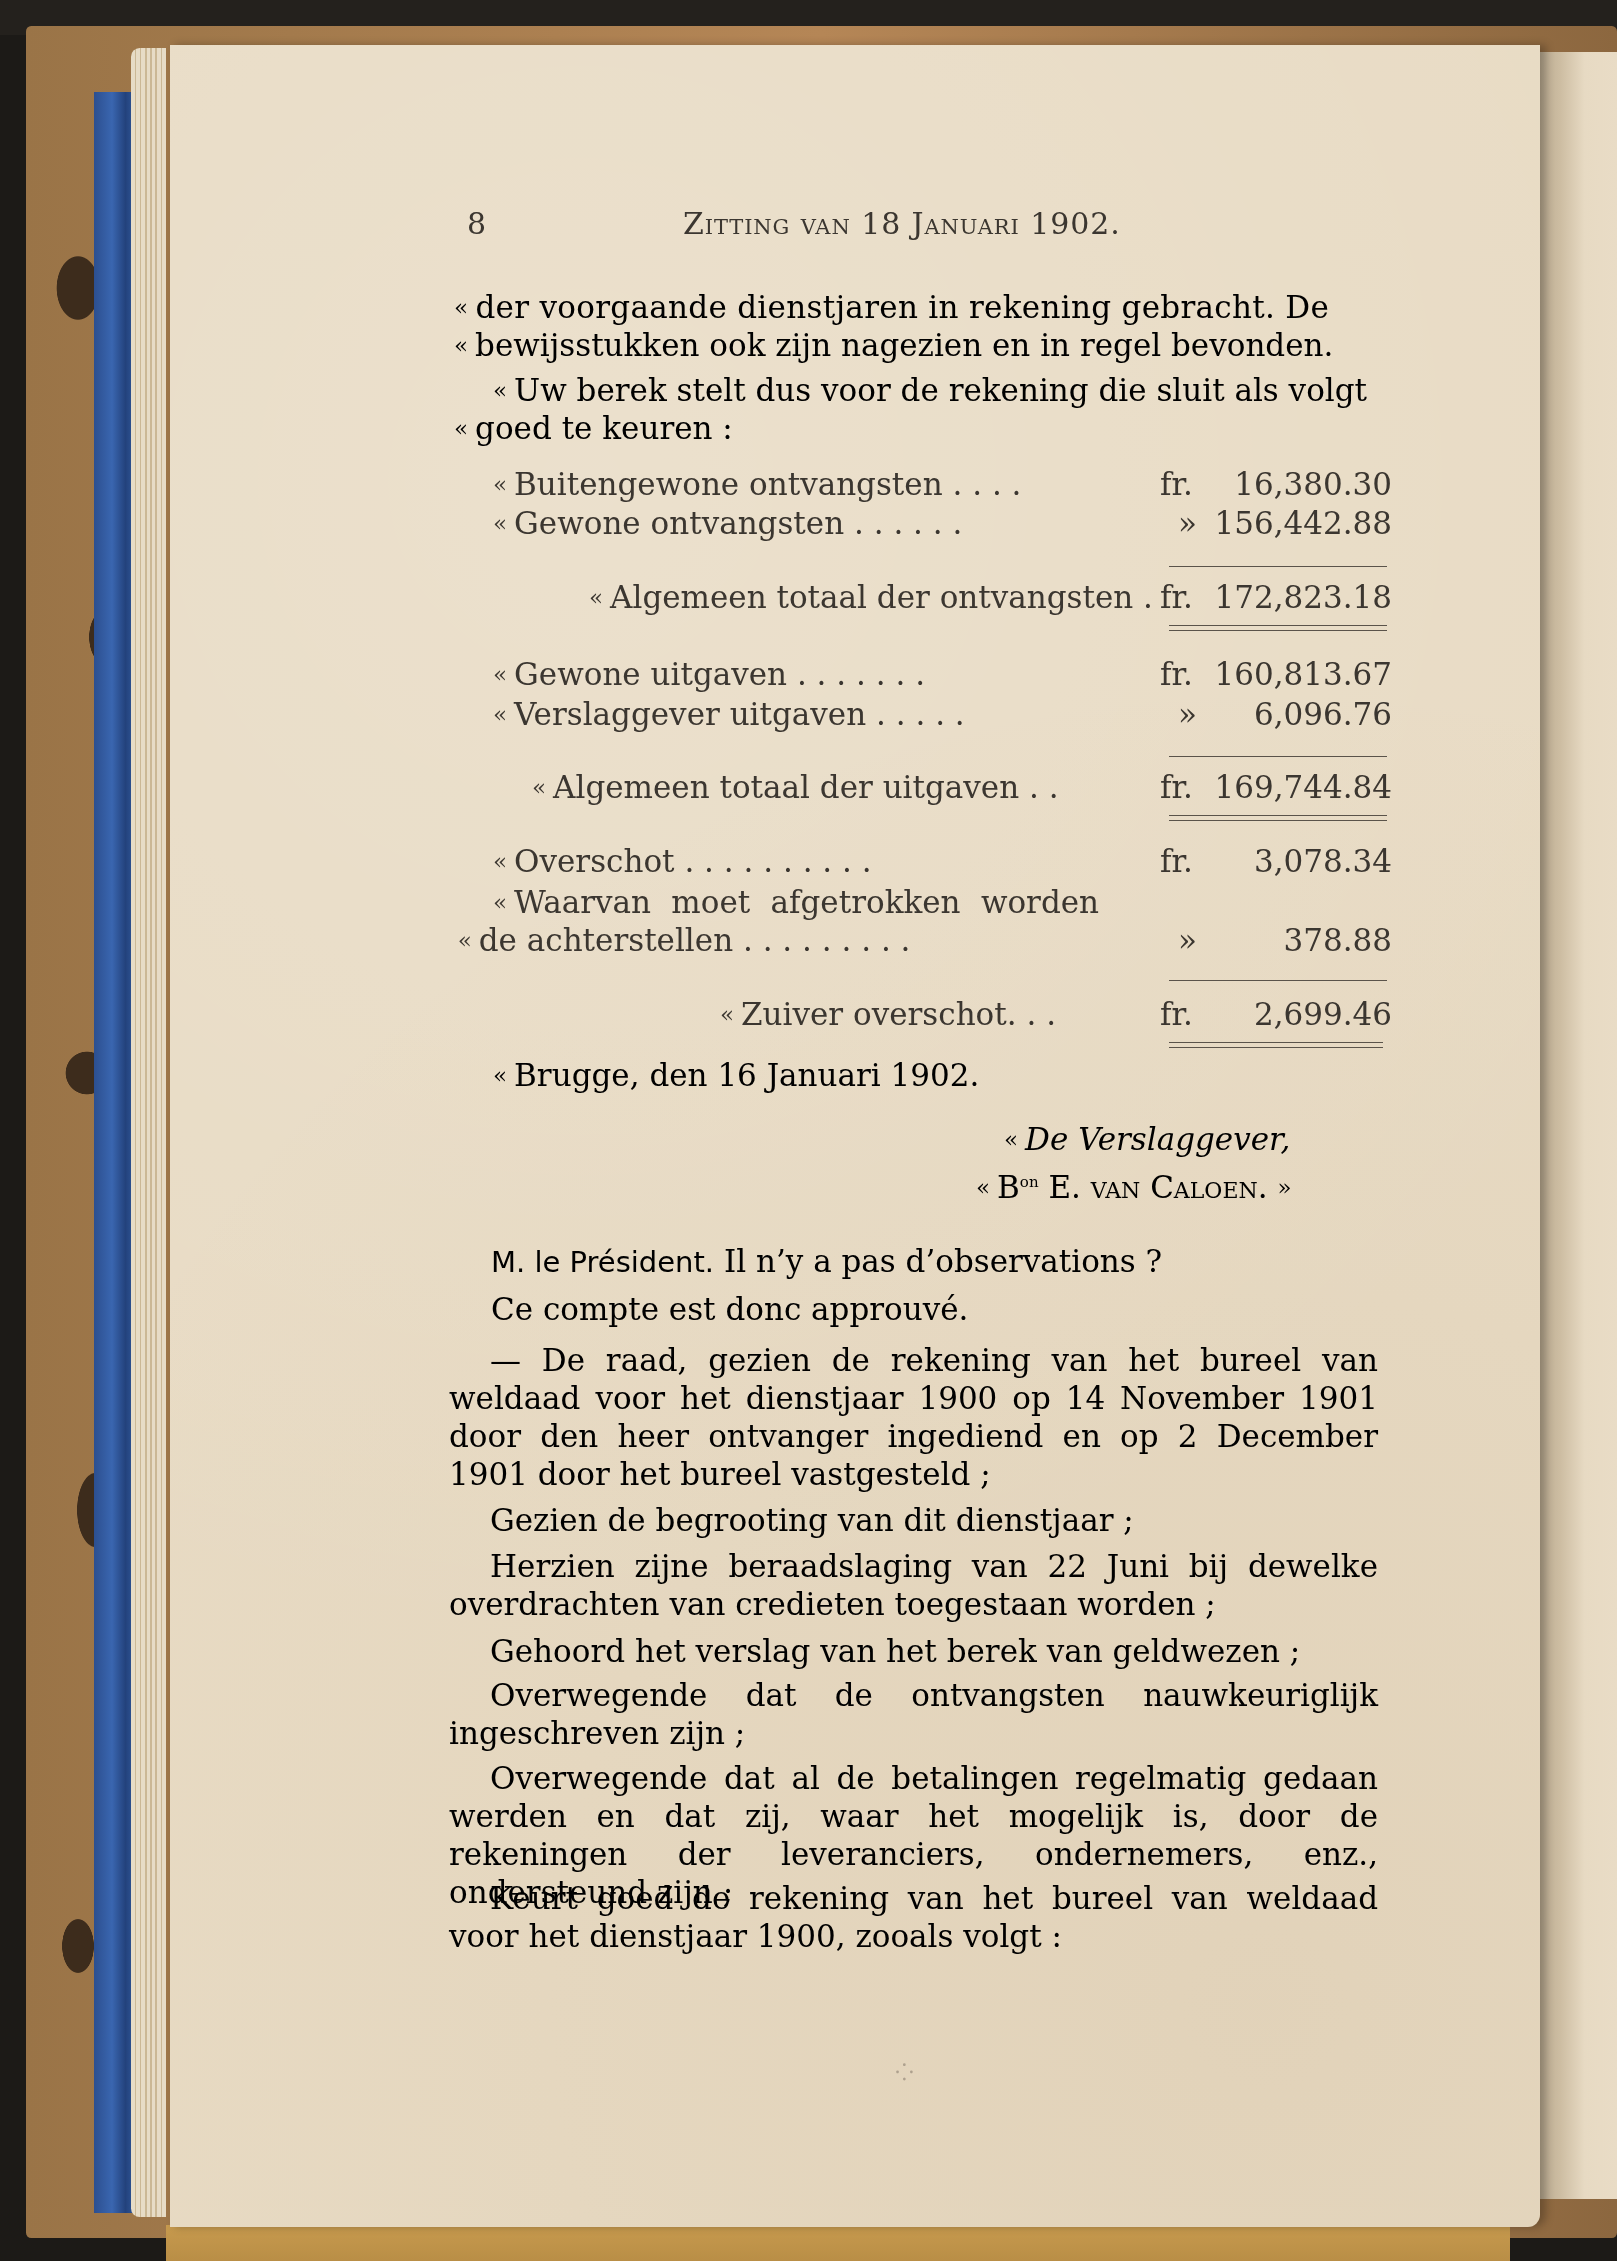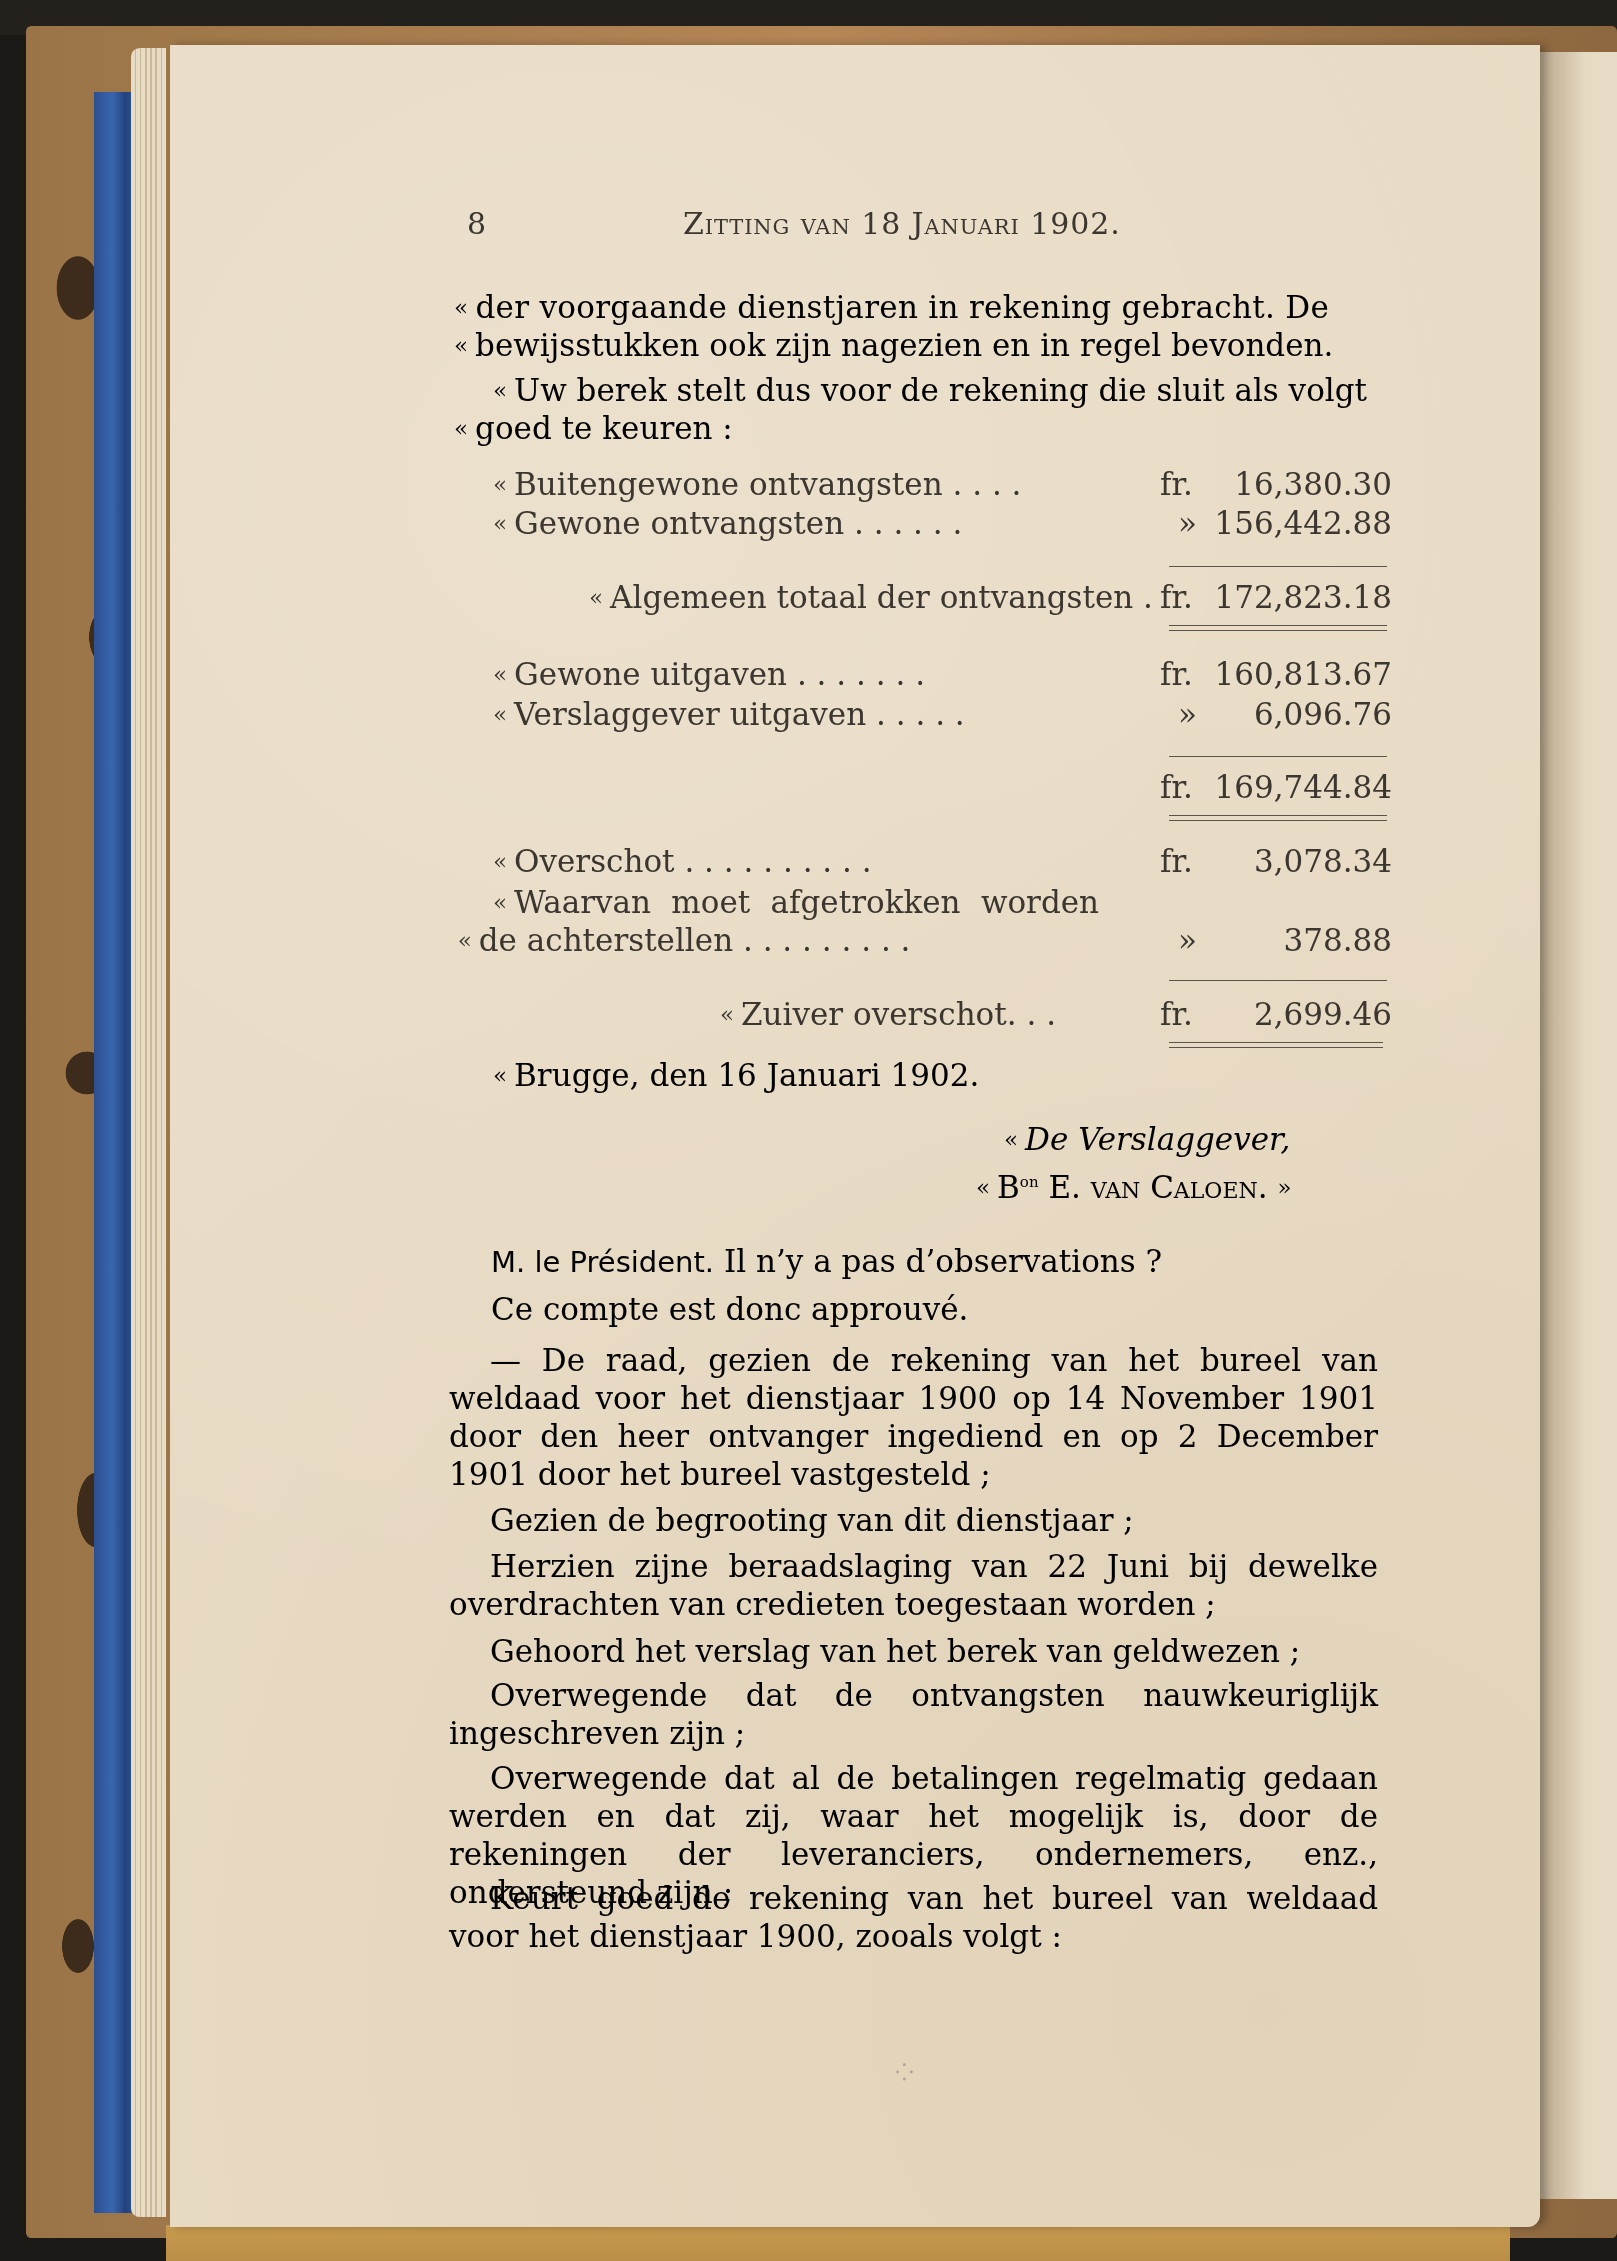--- a/index.html
+++ b/index.html
@@ -116,20 +116,21 @@
     <span class="cur">fr.</span>
     <span class="amt">160,813.67</span>
   </div>
   <div class="row" style="top:695px;">
     <span class="lbl" style="left:44px;"><span class="q">«</span><span>Verslaggever uitgaven</span> <span>. . . . .</span></span>
     <span class="cur" style="left:729px;">»</span>
     <span class="amt">6,096.76</span>
   </div>
   <div class="rule" style="left:720px;width:218px;top:756px;"></div>
   <div class="row" style="top:768px;">
+    <span class="lbl" style="left:83px;"><span class="q">«</span><span>Algemeen totaal der uitgaven</span> <span>. .</span></span>
     <span class="cur">fr.</span>
     <span class="amt">169,744.84</span>
   </div>
   <div class="rule dbl" style="left:720px;width:218px;top:815px;"></div>
 
   <div class="row" style="top:842px;">
     <span class="lbl" style="left:44px;"><span class="q">«</span><span>Overschot</span> <span>. . . . . . . . . .</span></span>
     <span class="cur">fr.</span>
     <span class="amt">3,078.34</span>
   </div>

